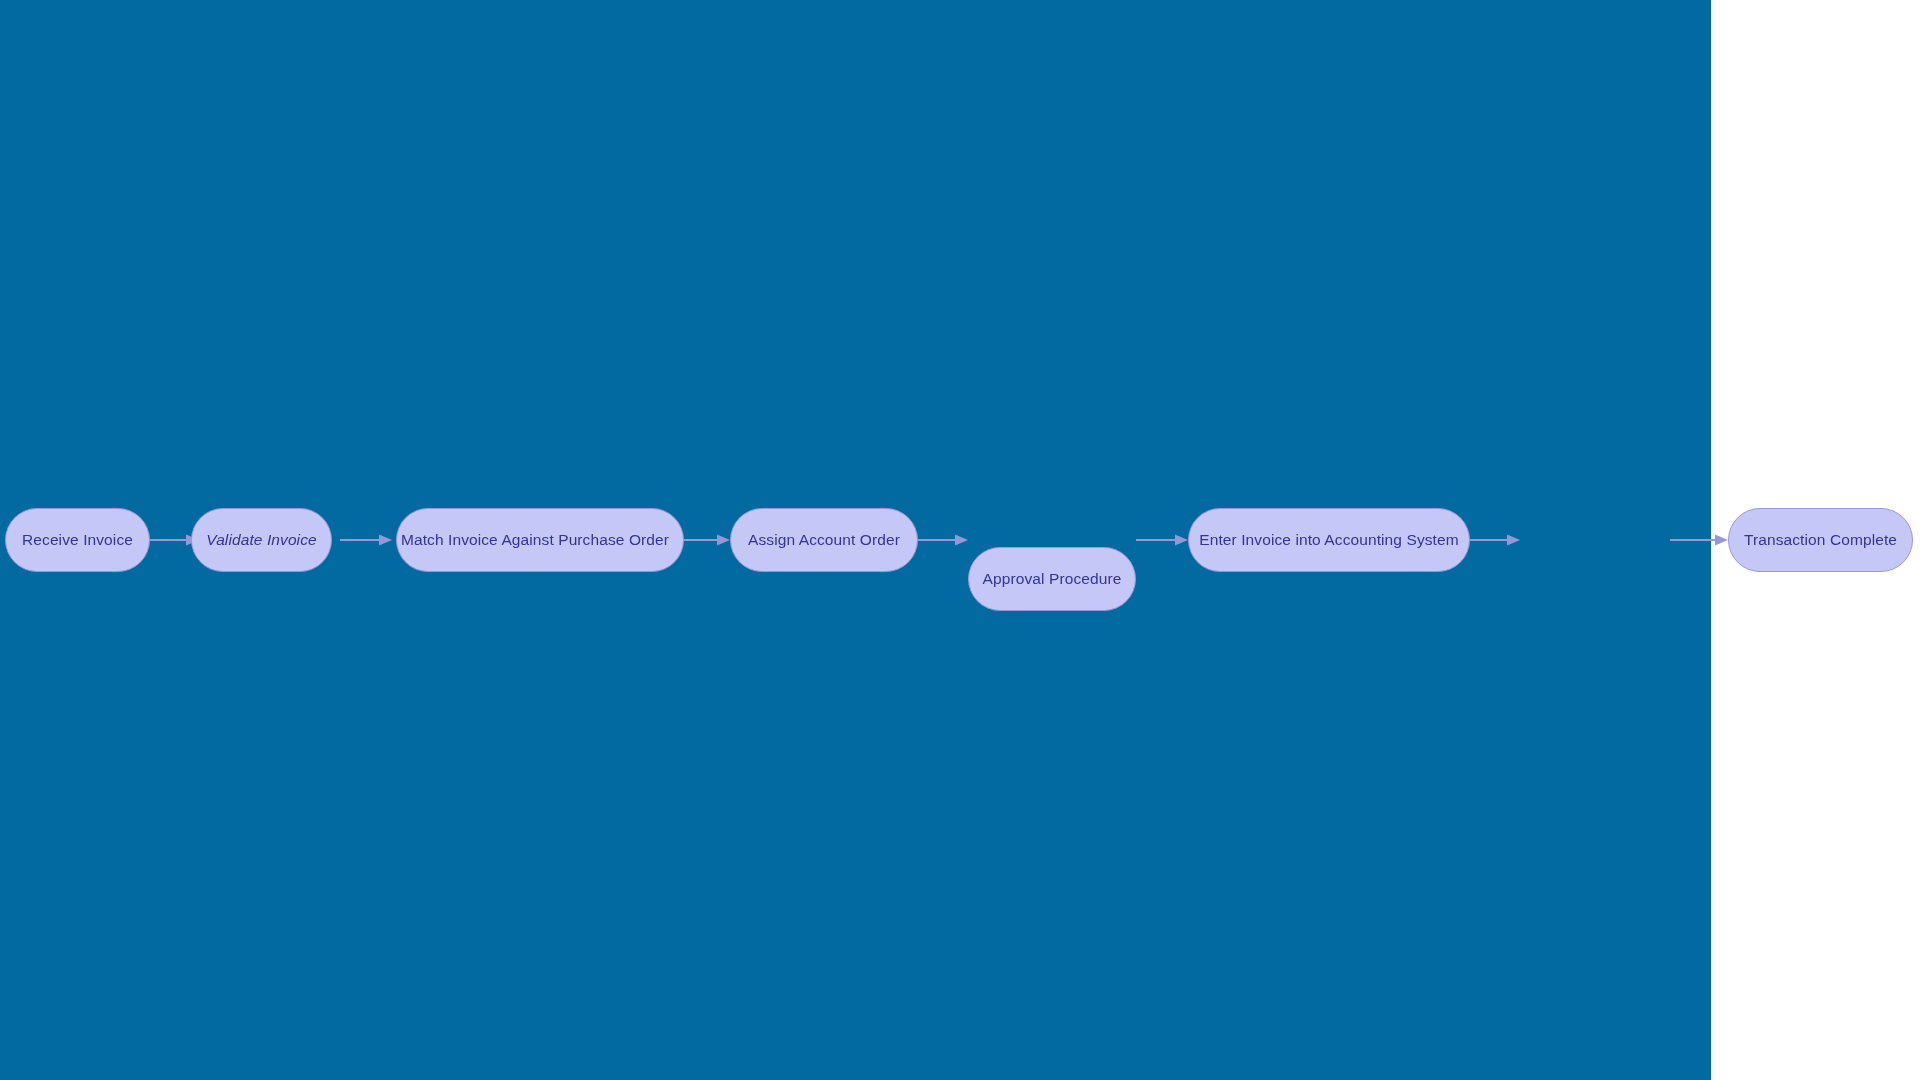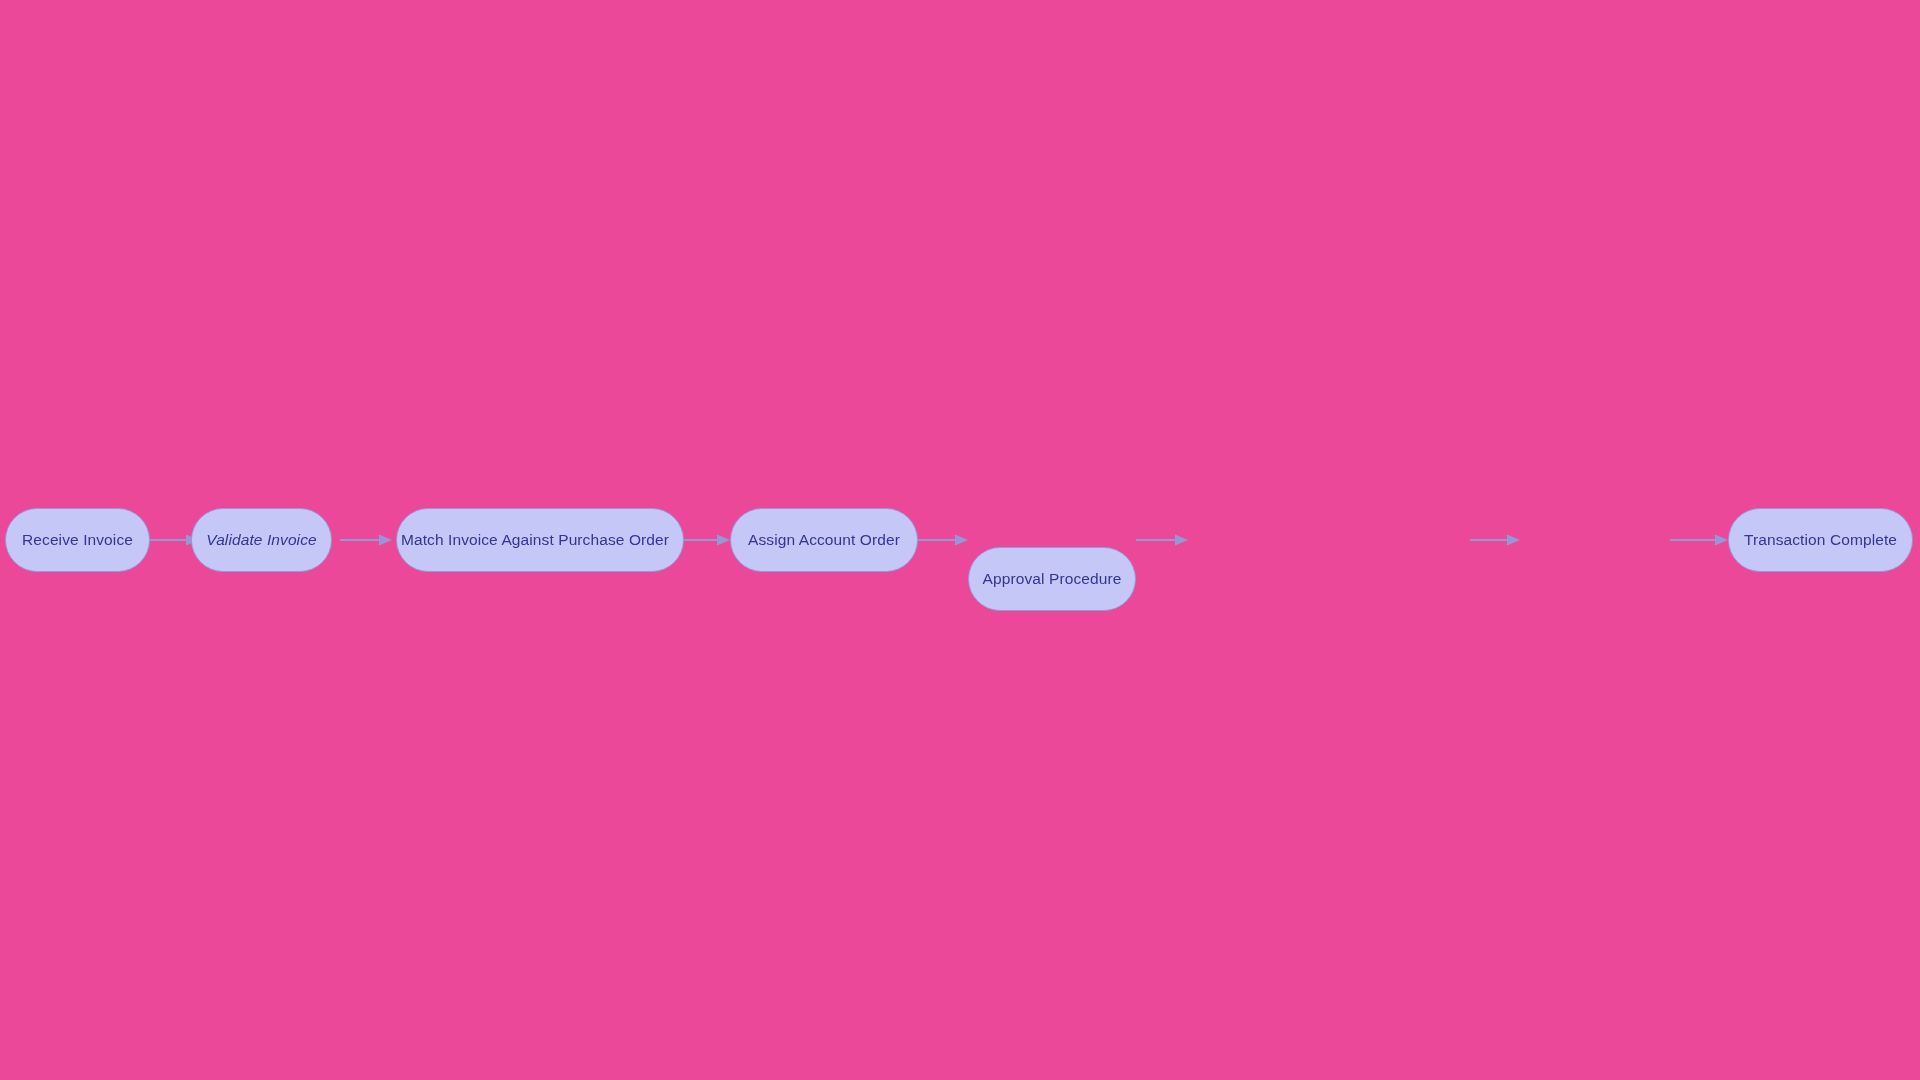--- a/index.html
+++ b/index.html
@@ -10,23 +10,23 @@
     height: 1080px;
     background: #ffffff;
     overflow: hidden;
   }
   body {
     font-family: "Liberation Sans", "DejaVu Sans", sans-serif;
   }
 
   #flow-canvas {
     position: relative;
-    width: 1920px;
+    width: 1711px;
     height: 1080px;
-    background: #ec4899;
+    background: #0369a1;
   }
 
   .flow-row {
     position: absolute;
     left: 0;
     top: 508px;
     width: 1920px;
     height: 66px;
   }
 
@@ -121,17 +121,20 @@
       </div>
       <div class="node" style="left: 396px; width: 288px; justify-content: flex-end;">
         <span class="node-label">Match Invoice Against Purchase Order</span>
       </div>
       <div class="node" style="left: 730px; width: 188px;">
         <span class="node-label">Assign Account Order</span>
       </div>
       <div class="node" style="left: 968px; width: 168px; margin-top: 39px;">
         <span class="node-label">Approval Procedure</span>
       </div>
+      <div class="node" style="left: 1188px; width: 282px;">
+        <span class="node-label">Enter Invoice into Accounting System</span>
+      </div>
       <div class="node" style="left: 1728px; width: 185px;">
         <span class="node-label">Transaction Complete</span>
       </div>
     </div>
 </div>
 
 </body></html>

